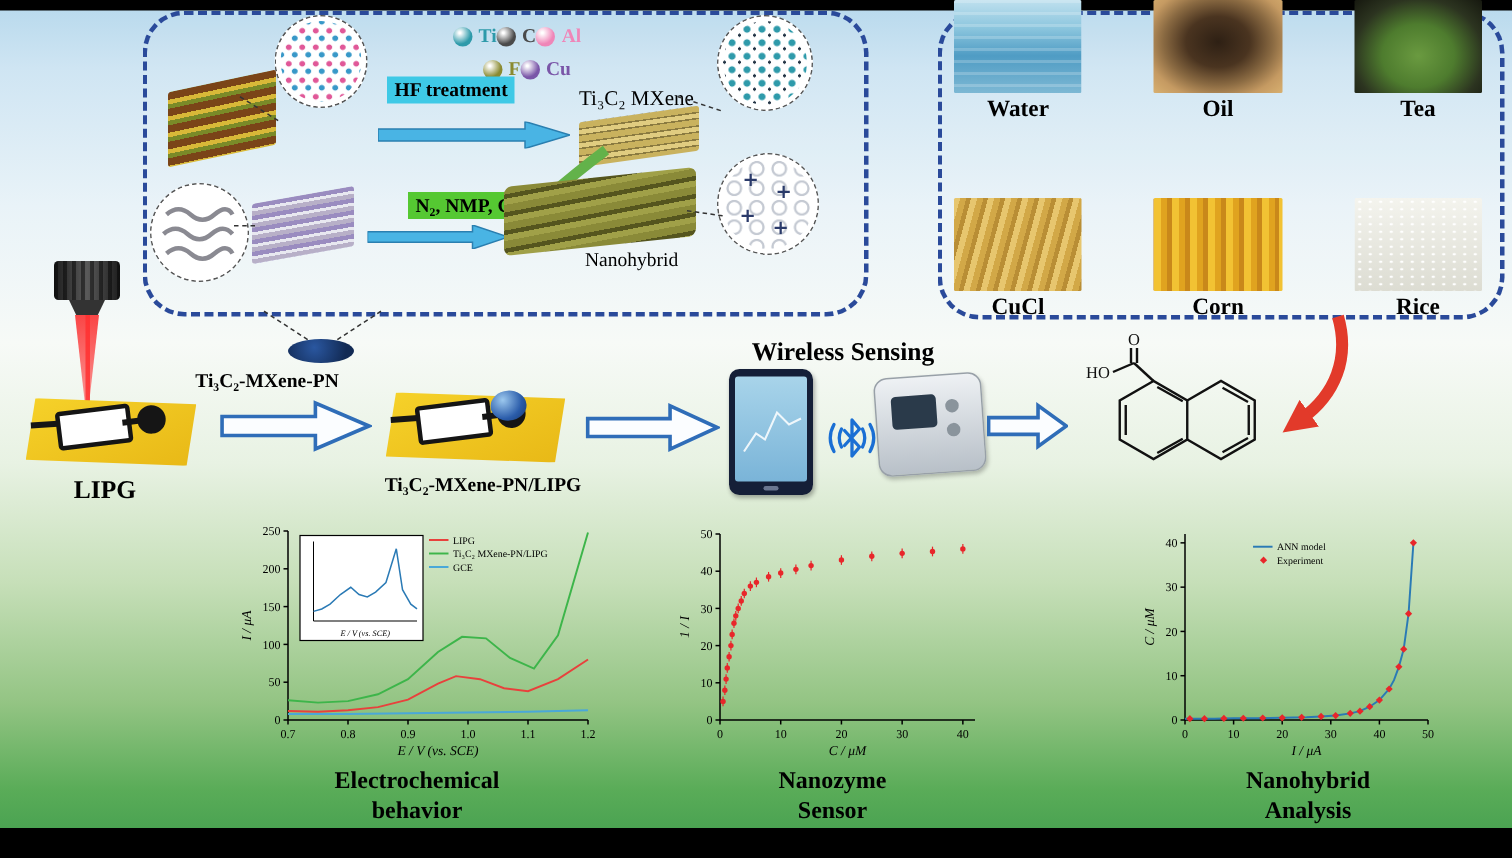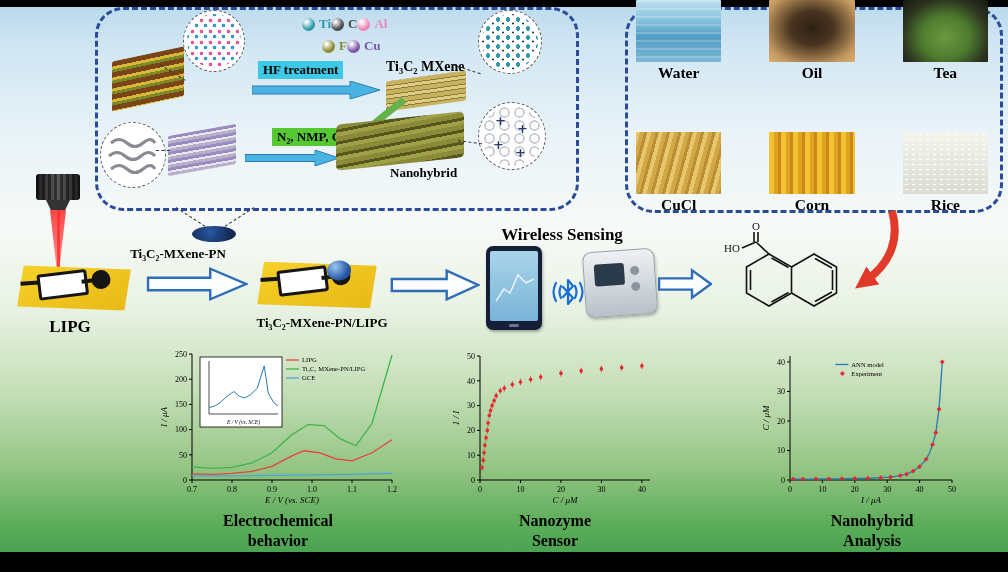--- a/index.html
+++ b/index.html
@@ -19,21 +19,21 @@
   .plus{position:absolute;font-family:"DejaVu Sans",sans-serif;font-weight:bold;color:#2a3a6a;font-size:13px;}
   .dl{position:absolute;border-top:1.5px dashed #333;transform-origin:0 50%;}
   .stack{position:absolute;border-radius:2px;}
   .max-stack{background:repeating-linear-gradient(180deg,#7a4418 0 5px,#d8b838 5px 8px,#7a8a28 8px 11px);transform:skewY(-12deg);}
   .mxene-stack{background:repeating-linear-gradient(180deg,#c9b25e 0 4px,#8a7a40 4px 5px,#e0cc80 5px 8px,#8a7a40 8px 9px);transform:skewY(-8deg);}
   .purple-stack{background:repeating-linear-gradient(180deg,#9a8cc0 0 3px,#e8e8f0 3px 5px,#b8b0c8 5px 8px);transform:skewY(-10deg);}
   .nano-sheets{background:repeating-linear-gradient(175deg,#8a8a38 0 5px,#55551e 5px 8px,#a0a048 8px 12px);transform:skewY(-6deg);border-radius:5px;}
   .banner{position:absolute;font-weight:bold;font-size:13px;padding:1px 5px;white-space:nowrap;}
   .banner.hf{background:#3ec9e6;}
   .banner.n2{background:#55c832;font-size:13px;margin-left:27px;}
-  .sch-label{position:absolute;font-weight:bold;white-space:nowrap;}
+  .sch-label{position:absolute;font-weight:normal;white-space:nowrap;}
   .atom-row{position:absolute;display:flex;align-items:center;}
   .atom{display:flex;align-items:center;gap:4px;}
   .ball{width:13px;height:13px;border-radius:50%;display:inline-block;}
   .alab{font-weight:bold;font-size:13px;}
   .samples-grid{left:636px;top:0;width:352px;display:grid;grid-template-columns:repeat(3,1fr);column-gap:6px;row-gap:2px;gap:48px;}
   .tile{display:flex;flex-direction:column;}
   .timg{height:62px;border-radius:1px;}
   .tlabel{height:22px;line-height:22px;text-align:center;font-weight:bold;font-size:15.5px;}
   .img-water{background:linear-gradient(180deg,#bfe0ee 0%,#8cc6de 30%,#4f9cc4 60%,#7db8d4 100%),repeating-linear-gradient(180deg,rgba(255,255,255,.2) 0 2px,transparent 2px 8px);background-blend-mode:overlay;}
   .img-oil{background:radial-gradient(ellipse at 50% 45%,#2e2014 0%,#4a3420 35%,#8a6a42 60%,#c59a62 80%,#d8b070 100%);}
@@ -98,21 +98,21 @@
         <b class="alab" style="color: rgb(138, 138, 48);">F</b>
       </span>
     <span class="atom">
         <i class="ball" style="background: radial-gradient(circle at 35% 30%, rgb(255, 255, 255) 5%, rgb(122, 86, 168) 60%, rgb(122, 86, 168));"></i>
         <b class="alab" style="color: rgb(122, 86, 168);">Cu</b>
       </span>
   </div>
 
   <div class="stack max-stack" style="left:112px;top:54px;width:72px;height:50px;"></div>
 
-  <div class="banner hf" style="left:258px;top:61px;">HF treatment</div>
+  <div class="banner hf" style="left:258px;top:51px;">HF treatment</div>
   <svg class="abs" style="left:252px;top:81px;" width="128" height="18" viewBox="0 0 128 18">
     <path d="M0,5 H98 V0 L128,9 L98,18 V13 H0 Z" fill="#49b4e4" stroke="#2a7fb0" stroke-width="1"></path>
   </svg>
 
   <div class="sch-label" style="left:386px;top:59px;font-size:14px;">Ti₃C₂ MXene</div>
   <div class="stack mxene-stack" style="left:386px;top:76px;width:80px;height:30px;"></div>
 
   <div class="inset" style="left:478px;top:10px;width:62px;height:62px;">
     <div class="fill dots-teal"></div>
   </div>

